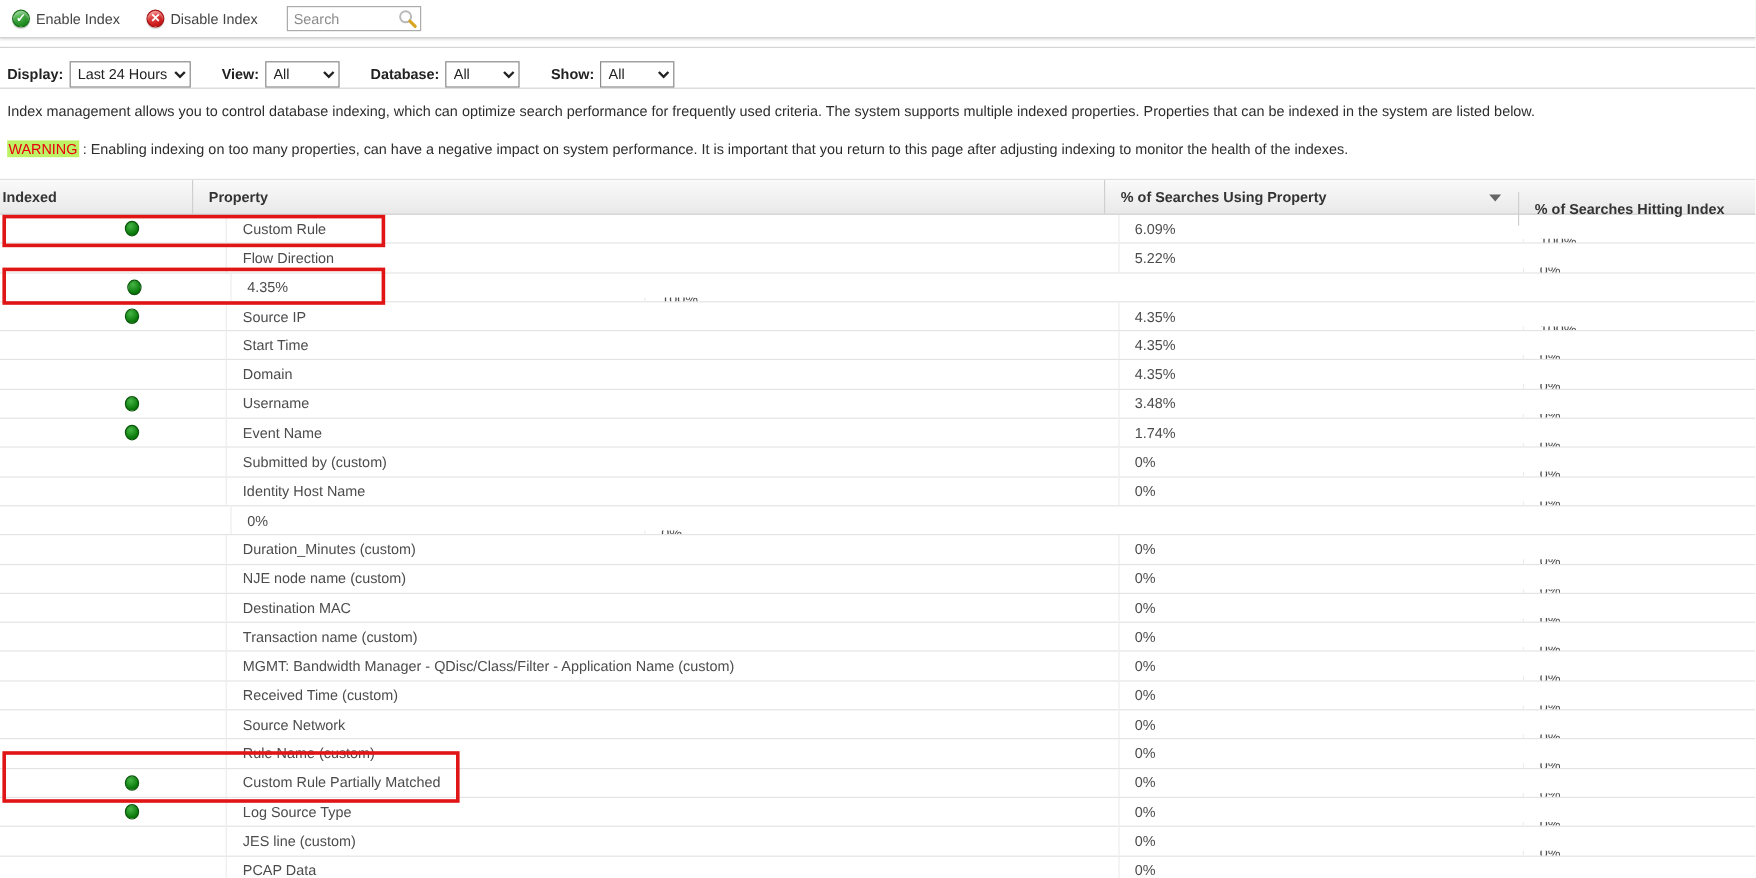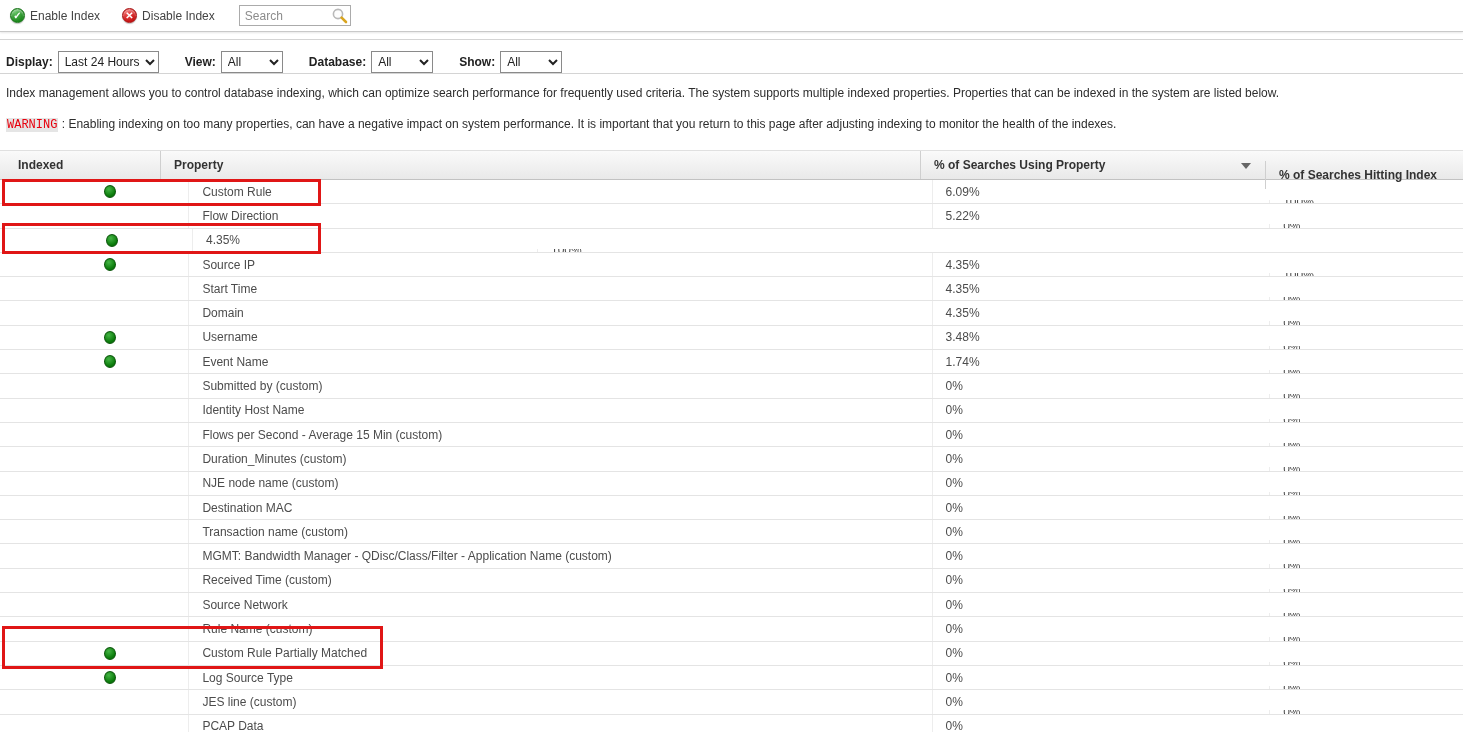--- a/index.html
+++ b/index.html
@@ -48,32 +48,32 @@
   .filter-group { display:flex; align-items:center; margin-right:26px; }
   .filter-group label { font-weight:bold; color:#222; margin-right:5px; }
   .filter-group select {
     height:22px; min-width:62px; border:1px solid #8a8a8a; background:#fff;
     font-family:"Liberation Sans", sans-serif; font-size:12px; color:#222; padding:0 2px;
   }
   .filter-group.wide select { min-width:96px; }
   
   .desc { padding:12px 6px 0 6px; color:#2d2d2d; }
   .warn { padding:17px 6px 0 6px; color:#2d2d2d; }
-  .warn .warn-word { color:#e8000d; background:#e5e5e5; padding:0 1px;font-family:Liberation Mono, monospace; }
+  .warn .warn-word { color:#e8000d; background:#bef264; padding:0 1px; }
   
   .grid { margin-top:18px; width:1463px; }
   .grid-header {
     display:flex; height:30px; align-items:center;
     background:linear-gradient(#fafafa,#e9e9e9);
     border-top:1px solid #e0e0e0; border-bottom:1px solid #c2c2c2;
     color:#333; font-weight:bold;
   }
   .gh-cell { height:100%; display:flex; align-items:center; padding-left:13px; }
   .gh-cell + .gh-cell { border-left:1px solid #cfcfcf; }
-  .col-indexed { width:160px; padding-left:18px; }
+  .col-indexed { width:160px; padding-left:2px; }
   .col-property { width:760px; }
   .col-using { width:345px; position:relative; }
   .col-hitting { width:198px;margin-top:20px; }
   .sort-arrow {
     position:absolute; right:14px; top:12px;
     width:0; height:0; border-left:5px solid transparent; border-right:5px solid transparent;
     border-top:6px solid #666;
   }
   .grid-body { background:#fff; }
   .grid-row { display:flex; height:24.3px; border-bottom:1px solid #e4e4e4;padding-left:32px; }
@@ -230,21 +230,20 @@
 
   <div class="grid-row">
     <div class="gr-cell col-indexed"></div>
     <div class="gr-cell col-property">Identity Host Name</div>
     <div class="gr-cell col-using">0%</div>
     <div class="gr-cell col-hitting">0%</div>
   </div>
 
   <div class="grid-row">
     <div class="gr-cell col-indexed"></div>
-    <div class="gr-cell col-property">Flows per Second - Average 15 Min (custom)</div>
     <div class="gr-cell col-using">0%</div>
     <div class="gr-cell col-hitting">0%</div>
   </div>
 
   <div class="grid-row">
     <div class="gr-cell col-indexed"></div>
     <div class="gr-cell col-property">Duration_Minutes (custom)</div>
     <div class="gr-cell col-using">0%</div>
     <div class="gr-cell col-hitting">0%</div>
   </div>

